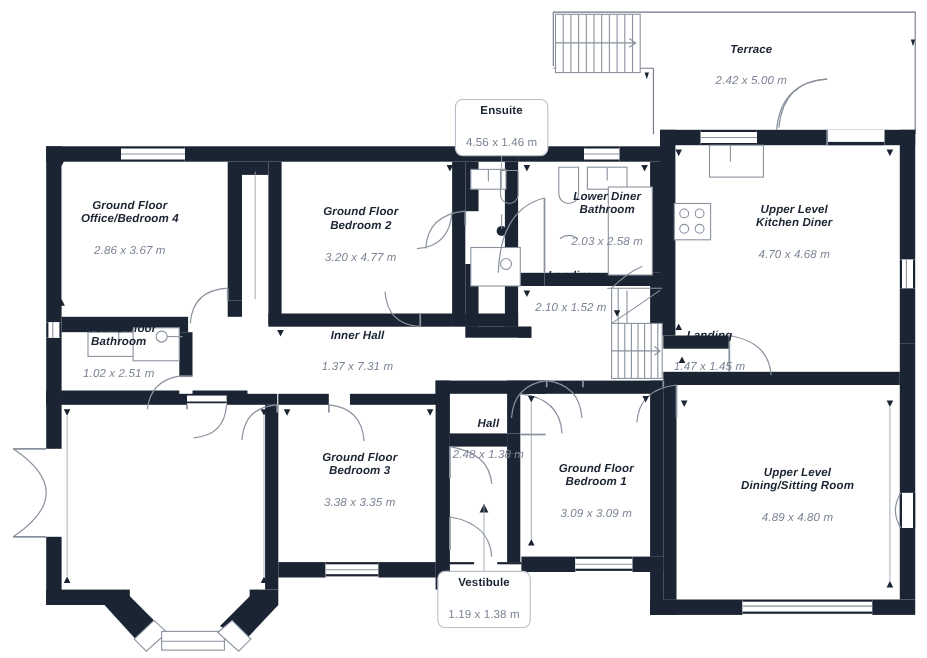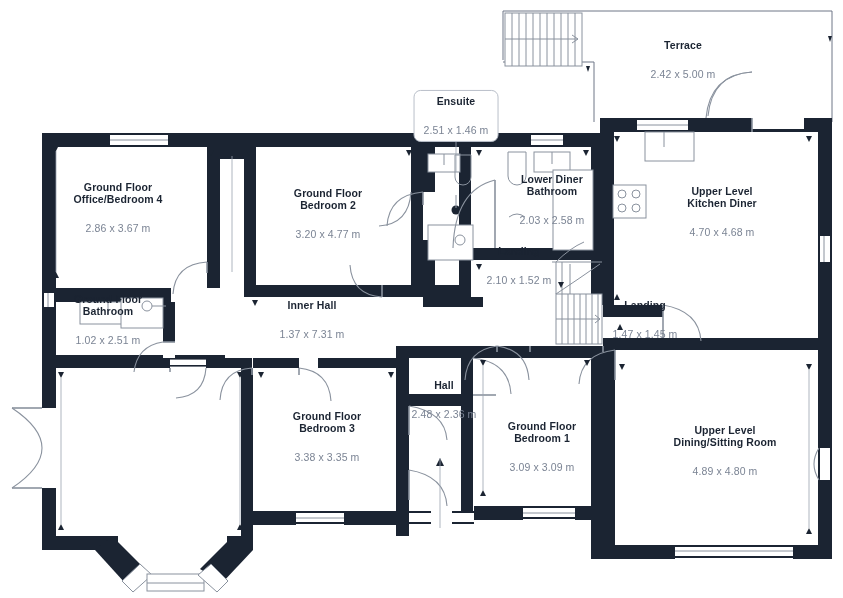--- a/index.html
+++ b/index.html
@@ -29,20 +29,21 @@
     display: block;
   }
   
   .room-label {
     position: absolute;
     text-align: center;
     transform: translate(-50%, -50%);
     line-height: 1.12;
     white-space: nowrap;
     pointer-events: none;
+    font-style: italic;
   }
   .room-name {
     font-size: 10.5px;
     font-weight: bold;
     color: #1b2432;
     letter-spacing: 0.1px;
   }
   .room-dims {
     font-size: 10.5px;
     font-weight: normal;
@@ -464,28 +465,28 @@
     <div class="room-name">Bedroom 3</div>
     <div class="room-dims">3.38 x 3.35 m</div>
   </div>
 
   <div class="room-label" style="left:328px; top:214px;">
     <div class="room-name">Ground Floor</div>
     <div class="room-name">Bedroom 2</div>
     <div class="room-dims">3.20 x 4.77 m</div>
   </div>
 
-  <div class="room-label" style="left:312px; top:320px;">
+  <div class="room-label" style="left:325px; top:320px;">
     <div class="room-name">Inner Hall</div>
     <div class="room-dims">1.37 x 7.31 m</div>
   </div>
 
   <div class="room-label" style="left:444px; top:400px;">
     <div class="room-name">Hall</div>
-    <div class="room-dims">2.48 x 2.36 m</div>
+    <div class="room-dims">2.48 x 1.38 m</div>
   </div>
 
   <div class="room-label" style="left:542px; top:447px;">
     <div class="room-name">Ground Floor</div>
     <div class="room-name">Bedroom 1</div>
     <div class="room-dims">3.09 x 3.09 m</div>
   </div>
 
   <div class="room-label" style="left:552px; top:200px;">
     <div class="room-name">Lower Diner</div>
@@ -515,17 +516,21 @@
   </div>
 
   <div class="room-label" style="left:725px; top:451px;">
     <div class="room-name">Upper Level</div>
     <div class="room-name">Dining/Sitting Room</div>
     <div class="room-dims">4.89 x 4.80 m</div>
   </div>
 
   <div class="callout" style="left:456px; top:116px;">
     <span class="room-name">Ensuite</span>
-    <span class="room-dims">2.51 x 1.46 m</span>
-  </div>
-
+    <span class="room-dims">4.56 x 1.46 m</span>
+  </div>
+
+  <div class="callout" style="left:440px; top:545px;">
+    <span class="room-name">Vestibule</span>
+    <span class="room-dims">1.19 x 1.38 m</span>
+  </div>
 
 </div>
 
 </body></html>

